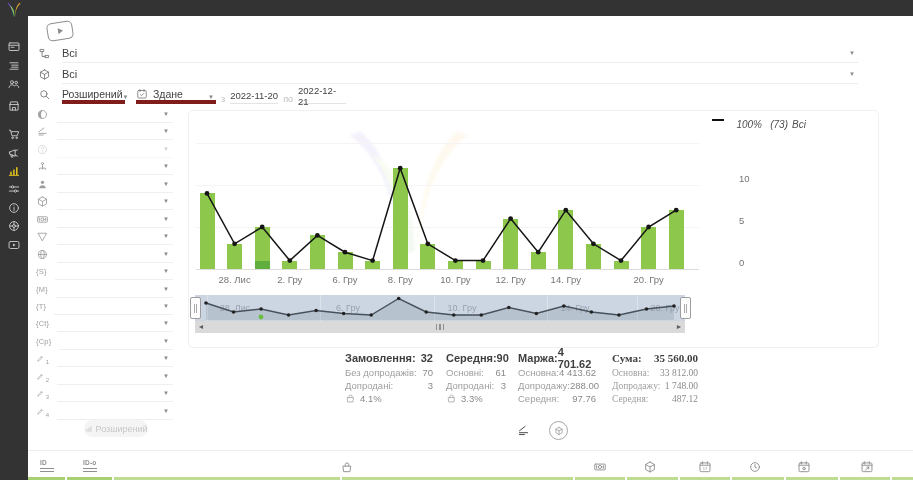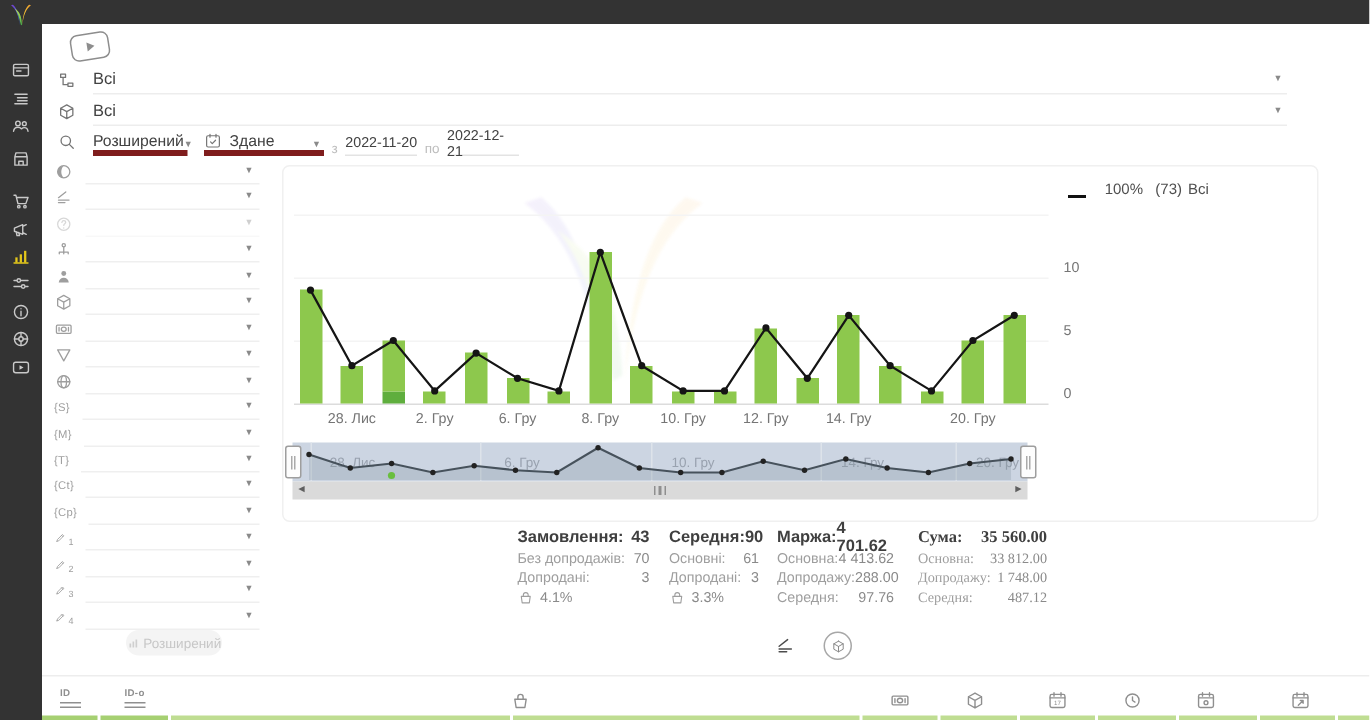--- a/index.html
+++ b/index.html
@@ -39,23 +39,23 @@
   
   .card{position:absolute;left:188px;top:110px;width:689px;height:236px;border:1px solid #f0f0f0;border-radius:5px;background:#fff;}
   .watermark{position:absolute;left:130px;top:2px;width:180px;height:178px;opacity:.07;filter:blur(1px);pointer-events:none;}
   .plot{position:absolute;left:6px;top:0;width:516px;height:180px;}
   .gline{position:absolute;left:1px;width:503px;height:1px;background:#f4f4f4;}
   .gline.base{background:#dcdcdc;}
   .bar{position:absolute;width:15px;background:#8dc84d;}
   .bar.dark{background:#5fae3e;}
   .linesvg{position:absolute;left:0;top:0;width:516px;height:180px;}
   .xtick{position:absolute;top:163px;font-size:9.5px;color:#757575;transform:translateX(-50%);white-space:nowrap;}
-  .ylab{position:absolute;left:520px;width:18px;font-size:9.5px;color:#757575;height:10px;line-height:10px;}
+  .ylab{position:absolute;left:550px;width:18px;font-size:9.5px;color:#757575;height:10px;line-height:10px;}
   .legend{position:absolute;left:522px;top:8px;}
-  .lg-row{display:flex;align-items:flex-end;height:13px;font-size:10px;color:#4f4f4f;}
+  .lg-row{display:flex;align-items:flex-start;height:13px;font-size:10px;color:#4f4f4f;font-style:italic;}
   .lg-sw{width:14px;display:flex;justify-content:center;margin-right:4px;}
   .lg-line{width:12px;height:2px;background:#111;}
   .lg-dot{width:7px;height:7px;border-radius:50%;}
   .lg-pct{width:33px;text-align:right;}
   .lg-cnt{width:26px;text-align:right;margin-right:4px;}
   
   .nav{position:absolute;left:195px;top:295px;width:490px;height:26px;background:#ccd5e2;}
   .nav-lab{position:absolute;top:8px;font-size:9px;color:#99a2af;transform:translateX(-50%);white-space:nowrap;}
   .nav-sep{position:absolute;top:0;width:1px;height:26px;background:#dde3ea;}
   .navsvg{position:absolute;left:0;top:0;width:490px;height:26px;overflow:visible;}
@@ -549,21 +549,21 @@
       <i></i>
       <i></i>
     </span>
   <span class="arr">►</span>
 </div>
 
 <div id="stats">
     <div class="stat-col" style="left: 345px; width: 88px; text-align: center;">
       <div class="st-h">
         <span>Замовлення:</span>
-        <span>43</span>
+        <span>32</span>
       </div>
       <div class="st-r">
         <span>Без допродажів:</span>
         <span class="v">70</span>
       </div>
       <div class="st-r">
         <span>Допродані:</span>
         <span class="v">3</span>
       </div>
       <div class="st-r">

